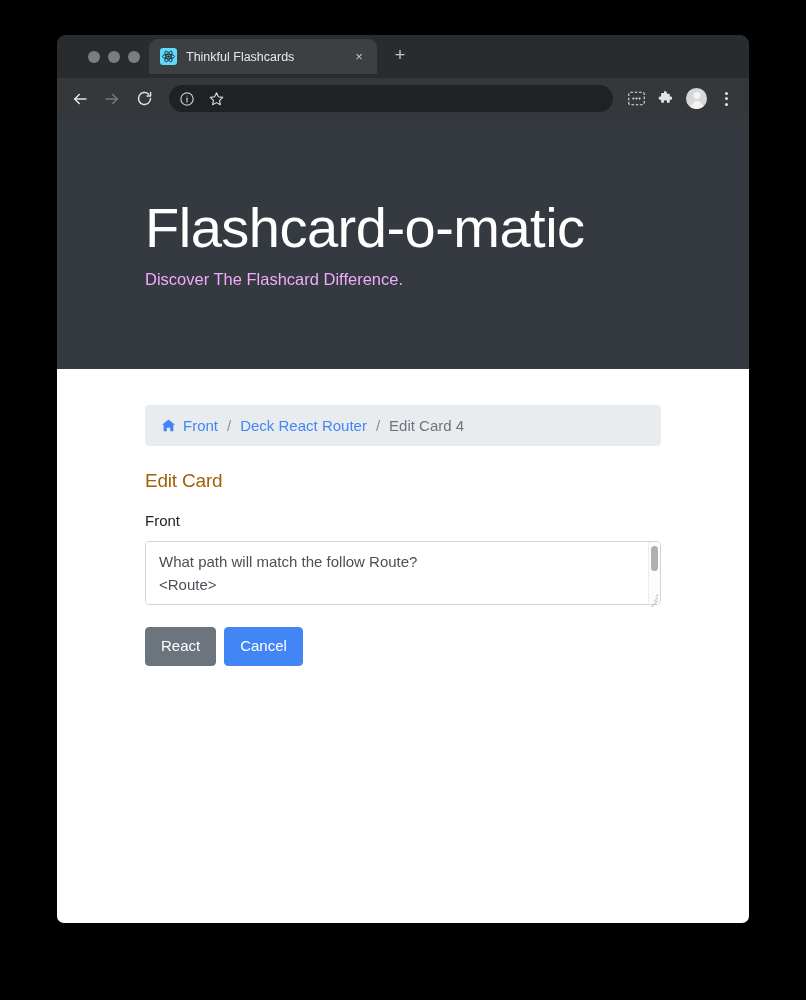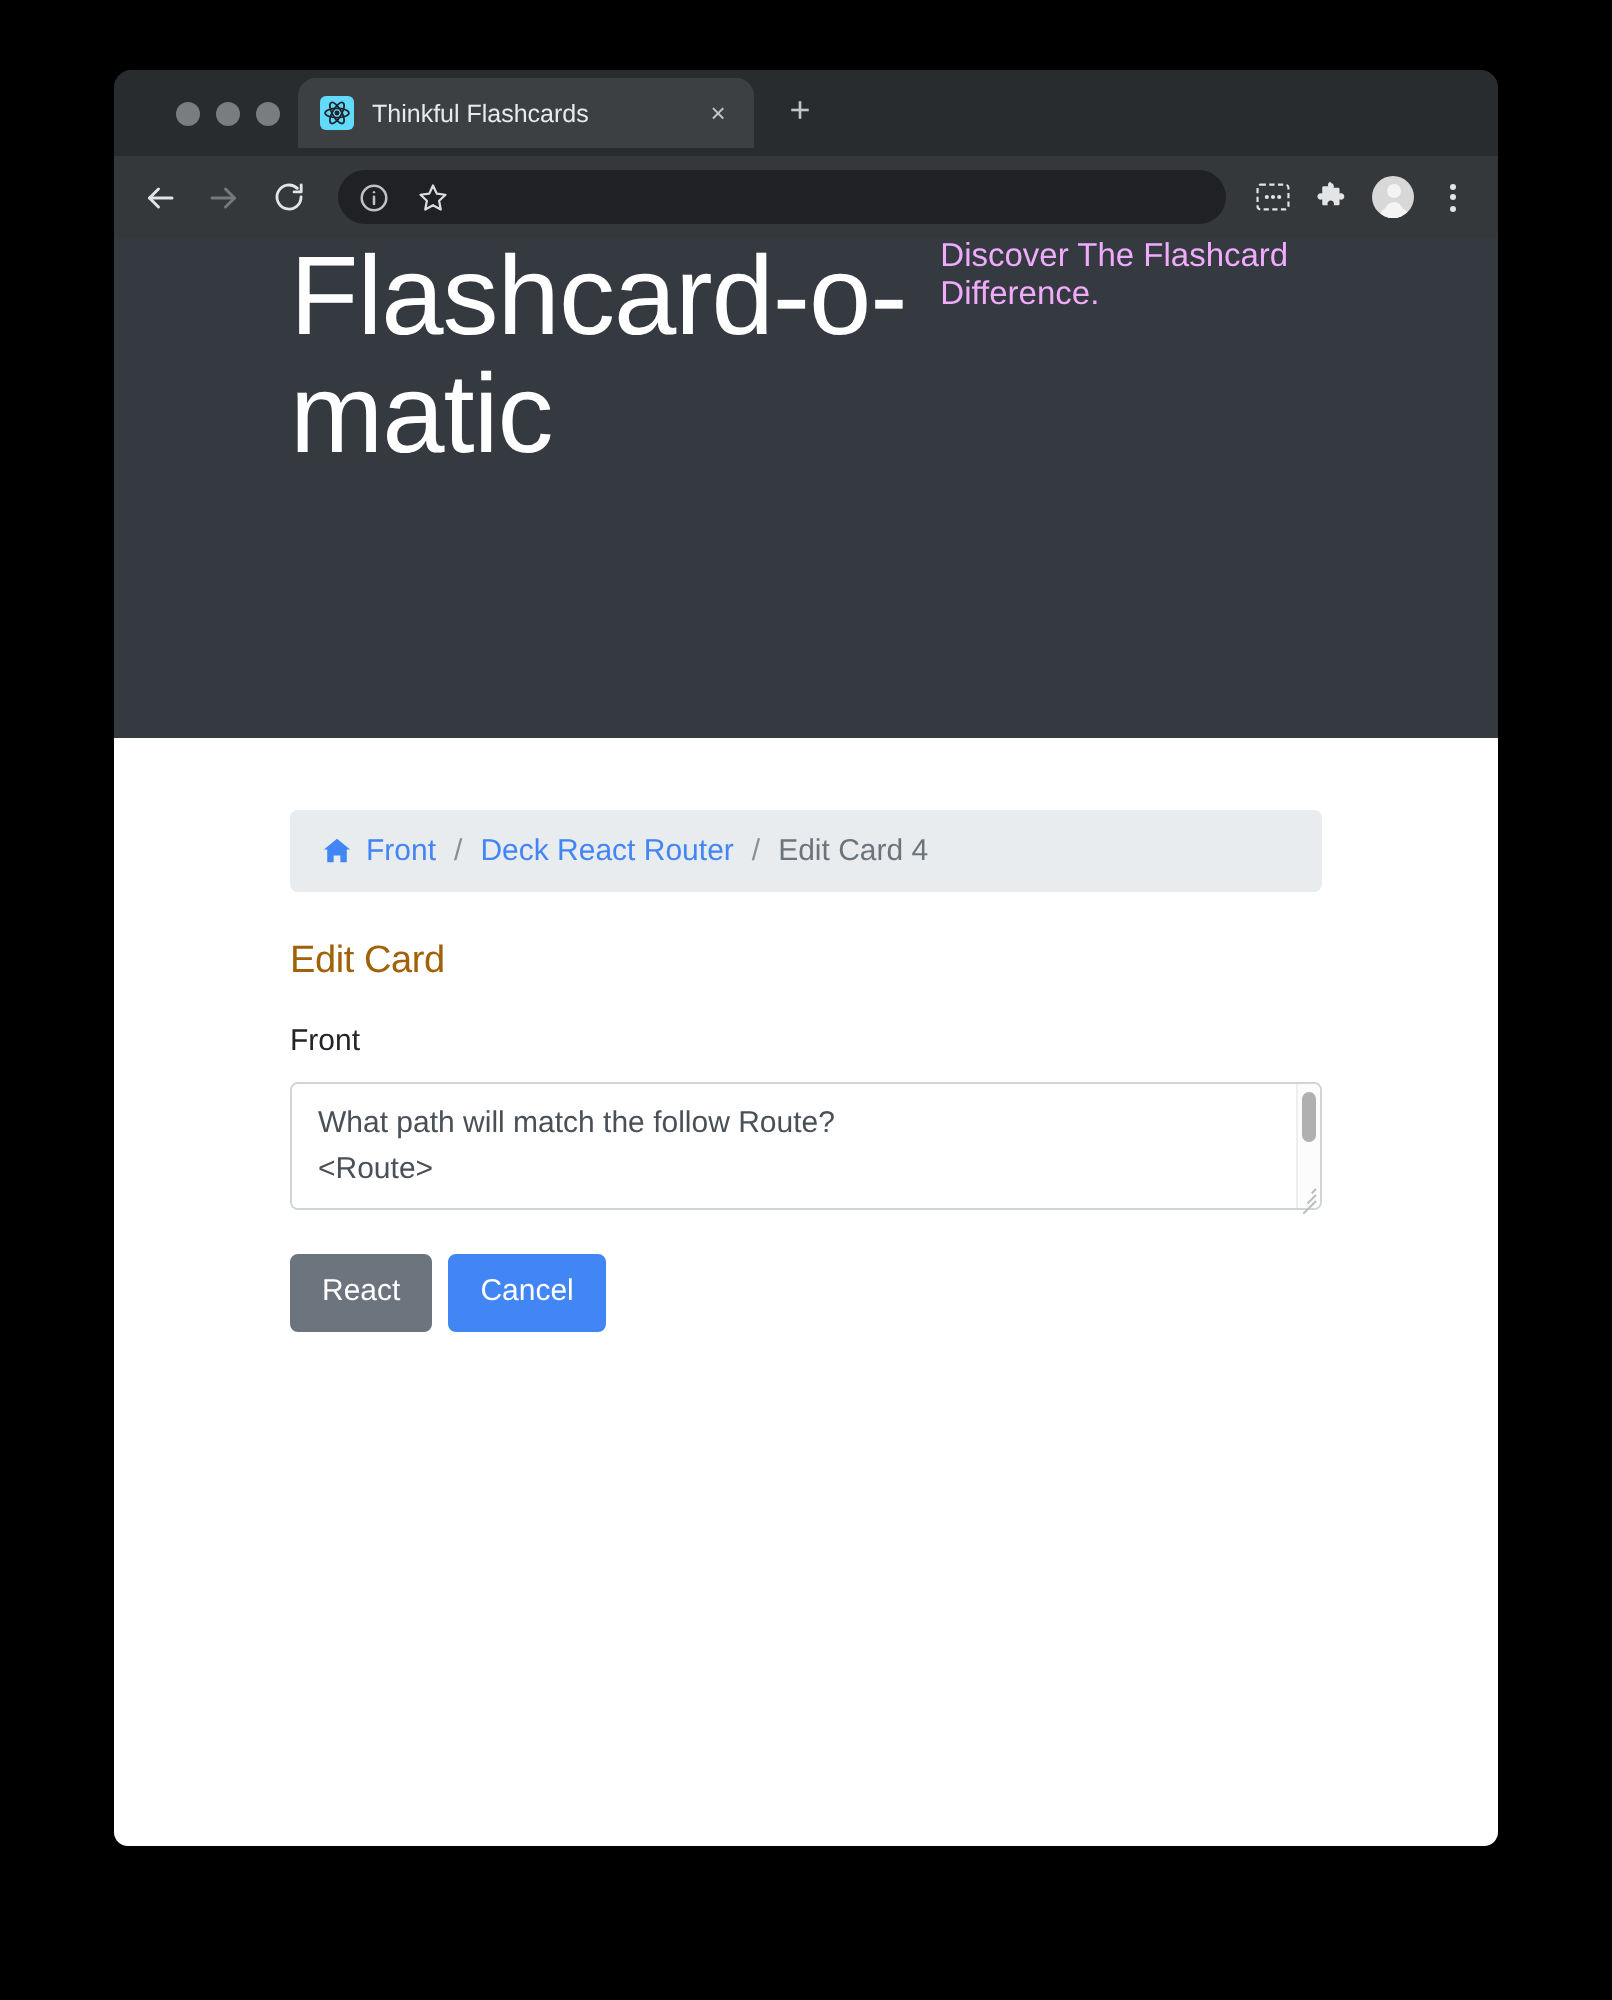--- a/index.html
+++ b/index.html
@@ -189,21 +189,21 @@
     overflow: hidden;
     position: relative;
   }
 
   
   .jumbotron {
     background: #343a40;
     height: 250px;
     padding: 0 88px;
     display: flex;
-    flex-direction: row;
+    flex-direction: column;
     justify-content: center;
   }
   .jumbo-title {
     color: #ffffff;
     font-size: 56px;
     font-weight: normal;
     line-height: 1.05;
     margin: 0 0 12px 0;
     letter-spacing: -0.5px;
   }

